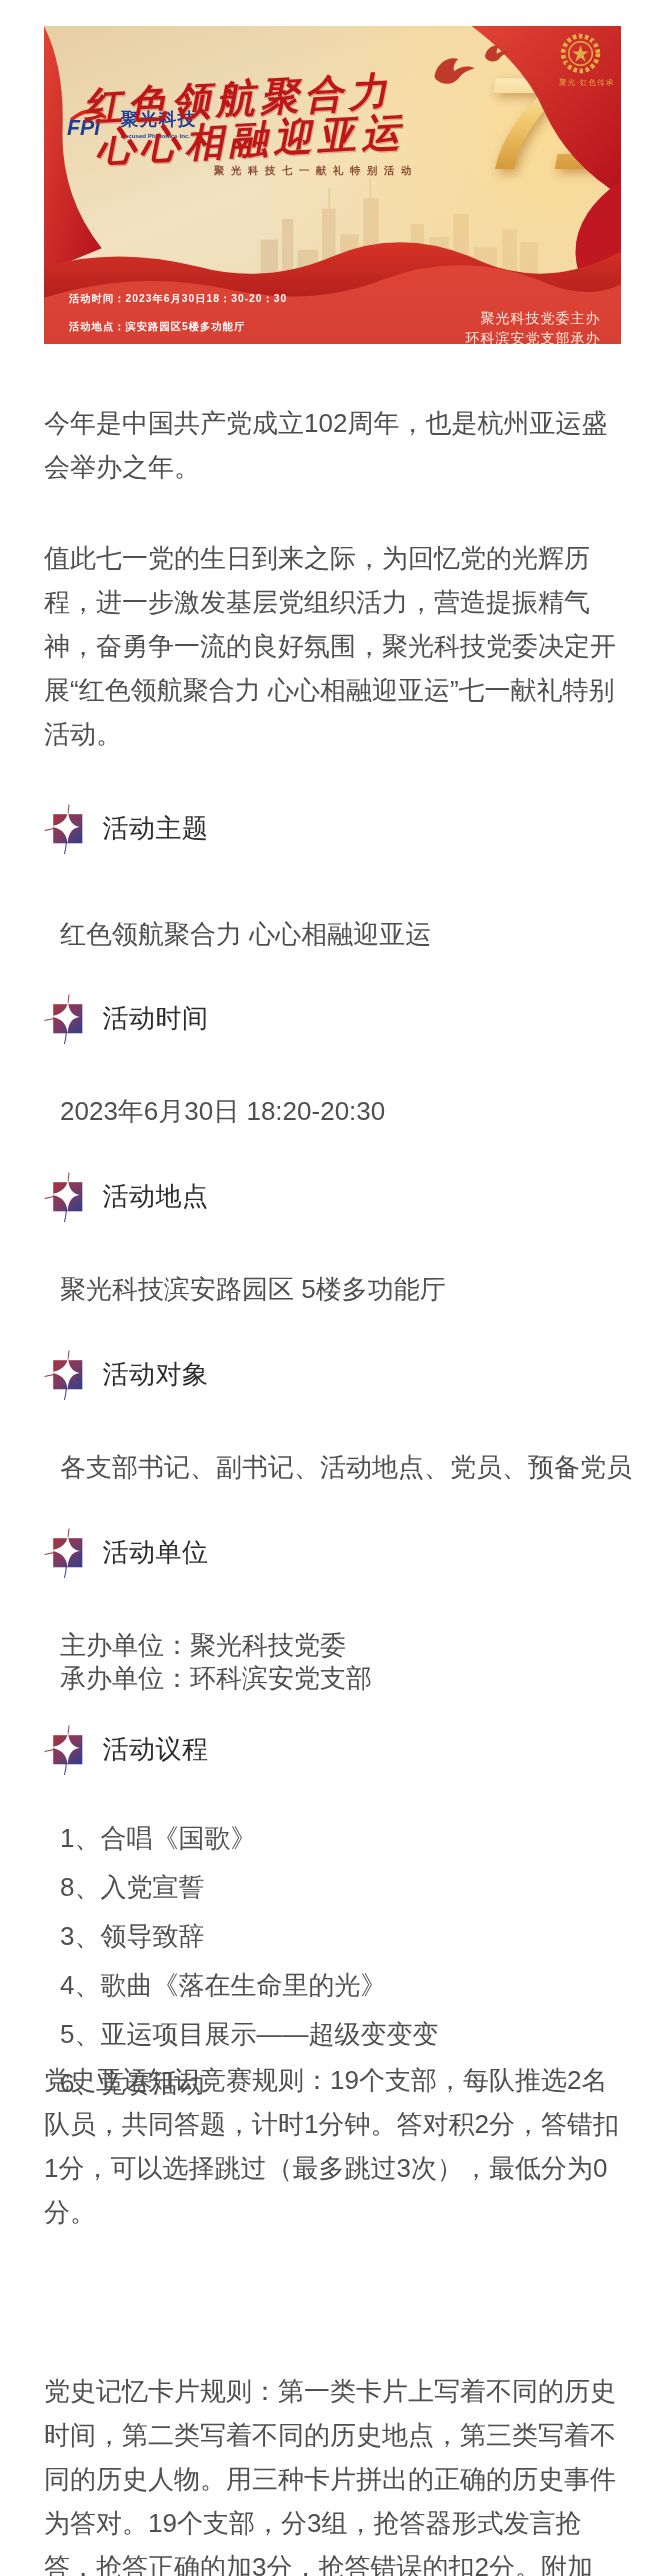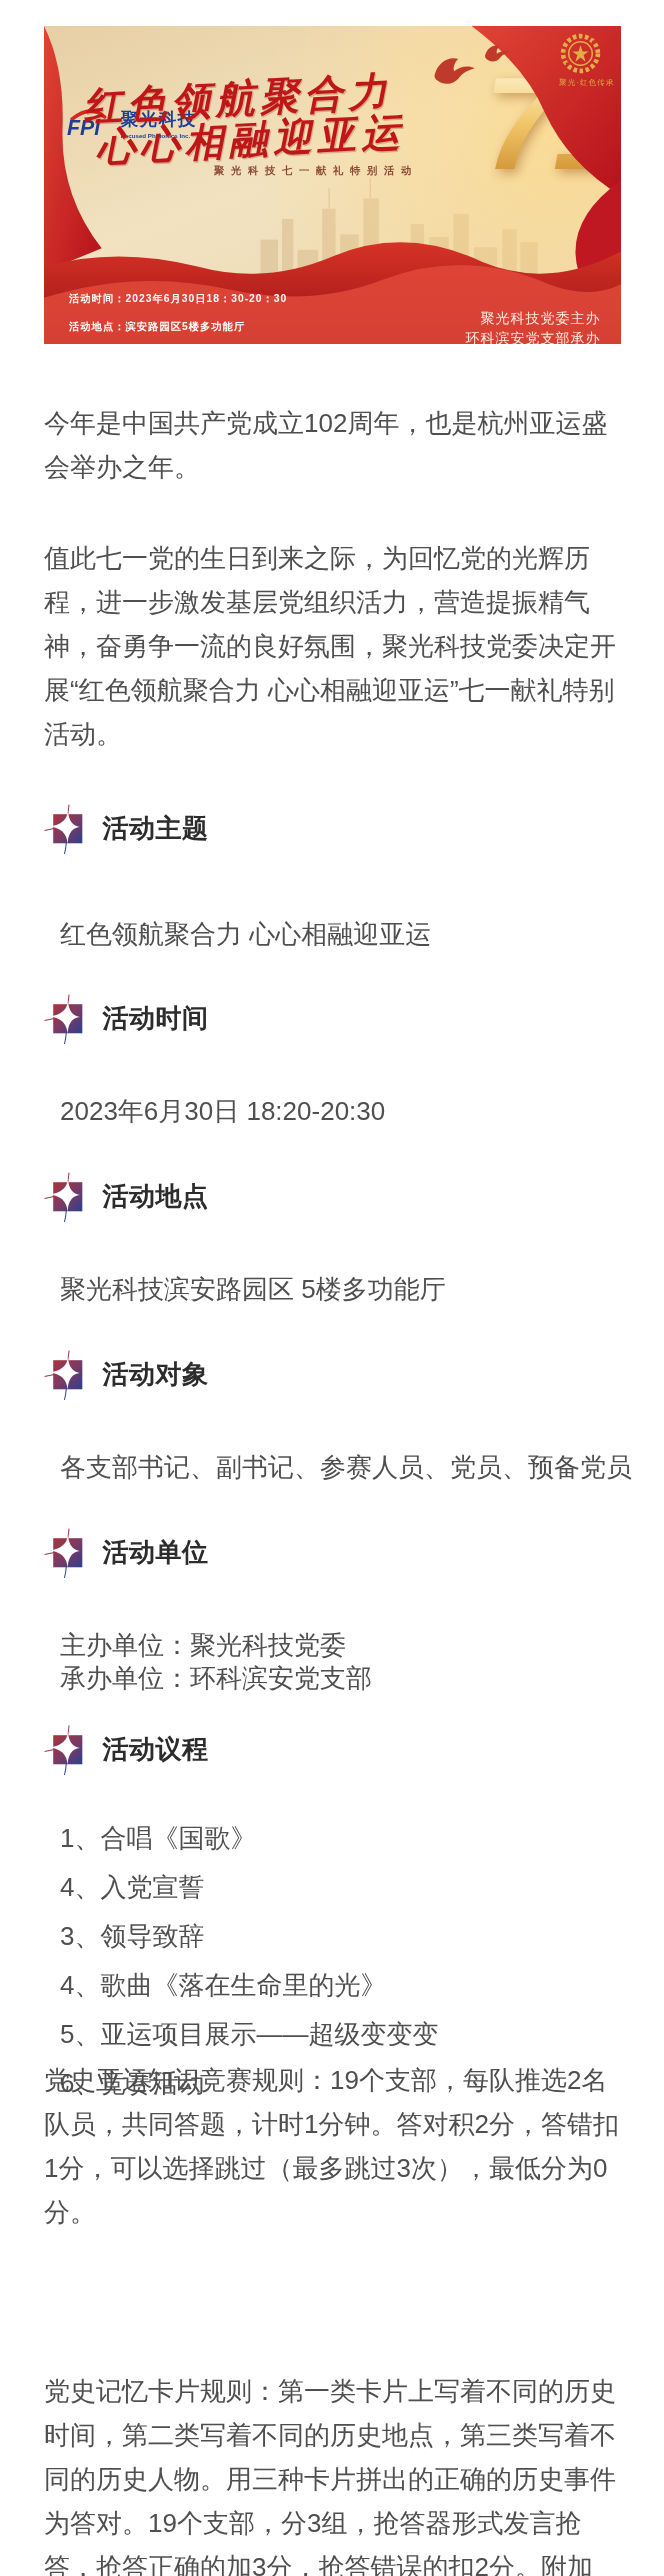--- a/index.html
+++ b/index.html
@@ -3,21 +3,21 @@
 <meta charset="utf-8">
 <style>
   html,body{margin:0;padding:0;background:#fff;}
   #page{position:relative;width:665px;height:3647px;background:#fff;overflow:hidden;
         font-family:"Liberation Sans","DejaVu Sans",sans-serif;}
   
   .para,.line,.sec{position:absolute;left:44px;width:577px;}
   .para{font-size:26px;line-height:44px;color:#4f4f4f;margin:0;}
   .line{font-size:26px;line-height:33px;color:#4f4f4f;margin:16px;}
   .sec{display:flex;align-items:center;gap:13.4px;height:47px;}
-  .sec-title{font-size:26px;font-weight:bold;color:#2c2c2c;letter-spacing:0.5px;}
+  .sec-title{font-size:26px;font-weight:normal;color:#2c2c2c;letter-spacing:0.5px;}
   .spark-slot{width:45px;height:50px;flex:0 0 45px;}
   
   .hero{position:absolute;left:44px;top:26px;width:577px;height:318px;overflow:hidden;
         background:linear-gradient(160deg,#e7cfa4 0%,#f2e2c0 45%,#ecd7ae 100%);}
   .hero-bg{position:absolute;inset:0;}
   .hero-bg::after{content:"";position:absolute;inset:0;
         background:radial-gradient(circle at 88% 34%,rgba(255,216,130,.65),rgba(255,216,130,0) 55%);}
   .skyline{position:absolute;left:0;top:0;}
   .hero-71{position:absolute;left:440px;top:32px;font-size:131px;line-height:131px;
         font-style:italic;font-weight:900;letter-spacing:-4.1px;
@@ -204,21 +204,21 @@
     </defs>
     <rect x="0" y="0" width="57" height="57" fill="url(#sg)"></rect>
     <path d="M-17 32 Q8 27 20 23" stroke="#9c3545" stroke-width="2" fill="none"></path>
     <path d="M31 -19 Q29 -2 28 8" stroke="#9c3545" stroke-width="2" fill="none"></path>
     <path d="M26 52 Q25 66 22 78" stroke="#31418f" stroke-width="2" fill="none"></path>
     <path d="M29 -8 Q30 22 52 25 Q30 27 28 58 Q26 27 -8 24 Q27 21 29 -8 Z" fill="#ffffff"></path>
   </svg>
 </span>
     <span class="sec-title">活动对象</span>
   </div>
-  <div class="line" style="top:1435px">各支部书记、副书记、参赛人员、党员、预备党员</div>
+  <div class="line" style="top:1435px">各支部书记、副书记、活动地点、党员、预备党员</div>
 
   <div class="sec" style="top:1529px">
     <span class="spark-slot">
   <svg width="45" height="50" viewBox="-18 -20 88 98">
     <defs>
       <linearGradient id="sg" x1="0" y1="0" x2="1" y2="1">
         <stop offset="0" stop-color="#a8353c"></stop>
               <stop offset="0.5" stop-color="#7c3a63"></stop>
               <stop offset="1" stop-color="#2c3f8e"></stop>
       </linearGradient>
@@ -249,21 +249,21 @@
     <path d="M-17 32 Q8 27 20 23" stroke="#9c3545" stroke-width="2" fill="none"></path>
     <path d="M31 -19 Q29 -2 28 8" stroke="#9c3545" stroke-width="2" fill="none"></path>
     <path d="M26 52 Q25 66 22 78" stroke="#31418f" stroke-width="2" fill="none"></path>
     <path d="M29 -8 Q30 22 52 25 Q30 27 28 58 Q26 27 -8 24 Q27 21 29 -8 Z" fill="#ffffff"></path>
   </svg>
 </span>
     <span class="sec-title">活动议程</span>
   </div>
   <div style="position:absolute;top:1806px;left:44px;width:577px">
     <div class="line" style="position:static">1、合唱《国歌》</div>
-    <div class="line" style="position:static">4、入党宣誓</div>
+    <div class="line" style="position:static">8、入党宣誓</div>
     <div class="line" style="position:static">3、领导致辞</div>
     <div class="line" style="position:static">4、歌曲《落在生命里的光》</div>
     <div class="line" style="position:static">5、亚运项目展示——超级变变变</div>
     <div class="line" style="position:static">6、竞赛活动</div>
   </div>
 
   <p class="para" style="top:2058px">党史亚运知识竞赛规则：19个支部，每队推选2名队员，共同答题，计时1分钟。答对积2分，答错扣1分，可以选择跳过（最多跳过3次），最低分为0分。</p>
   <p class="para" style="top:2369px">党史记忆卡片规则：第一类卡片上写着不同的历史时间，第二类写着不同的历史地点，第三类写着不同的历史人物。用三种卡片拼出的正确的历史事件为答对。19个支部，分3组，抢答器形式发言抢答，抢答正确的加3分，抢答错误的扣2分。附加题：现场互动，所有党员均可参与答题，获精美小礼物。</p>
 
 </div>

